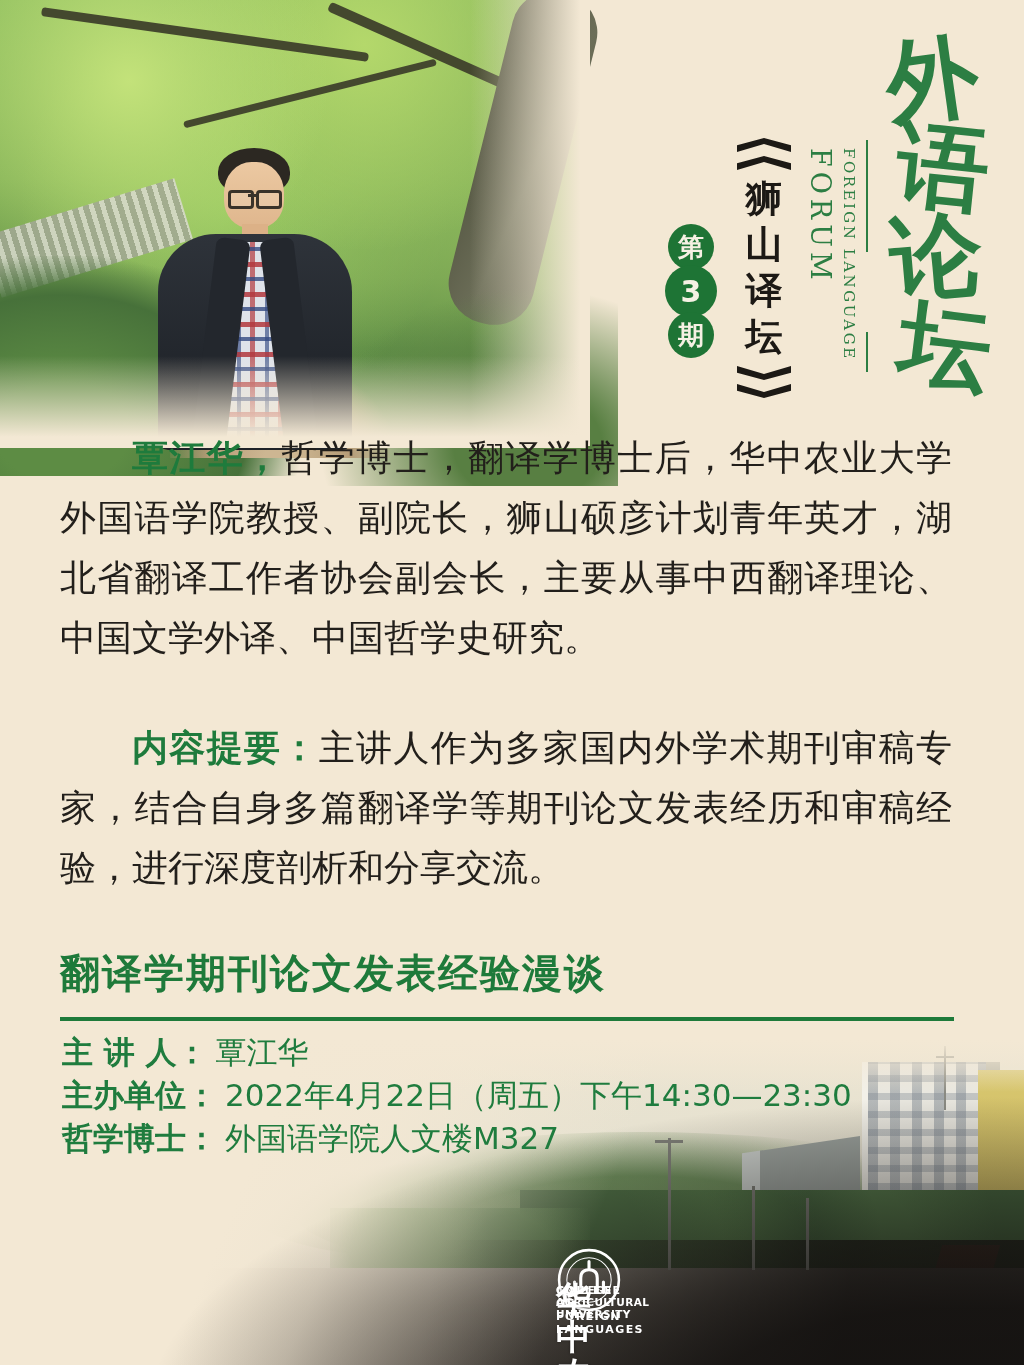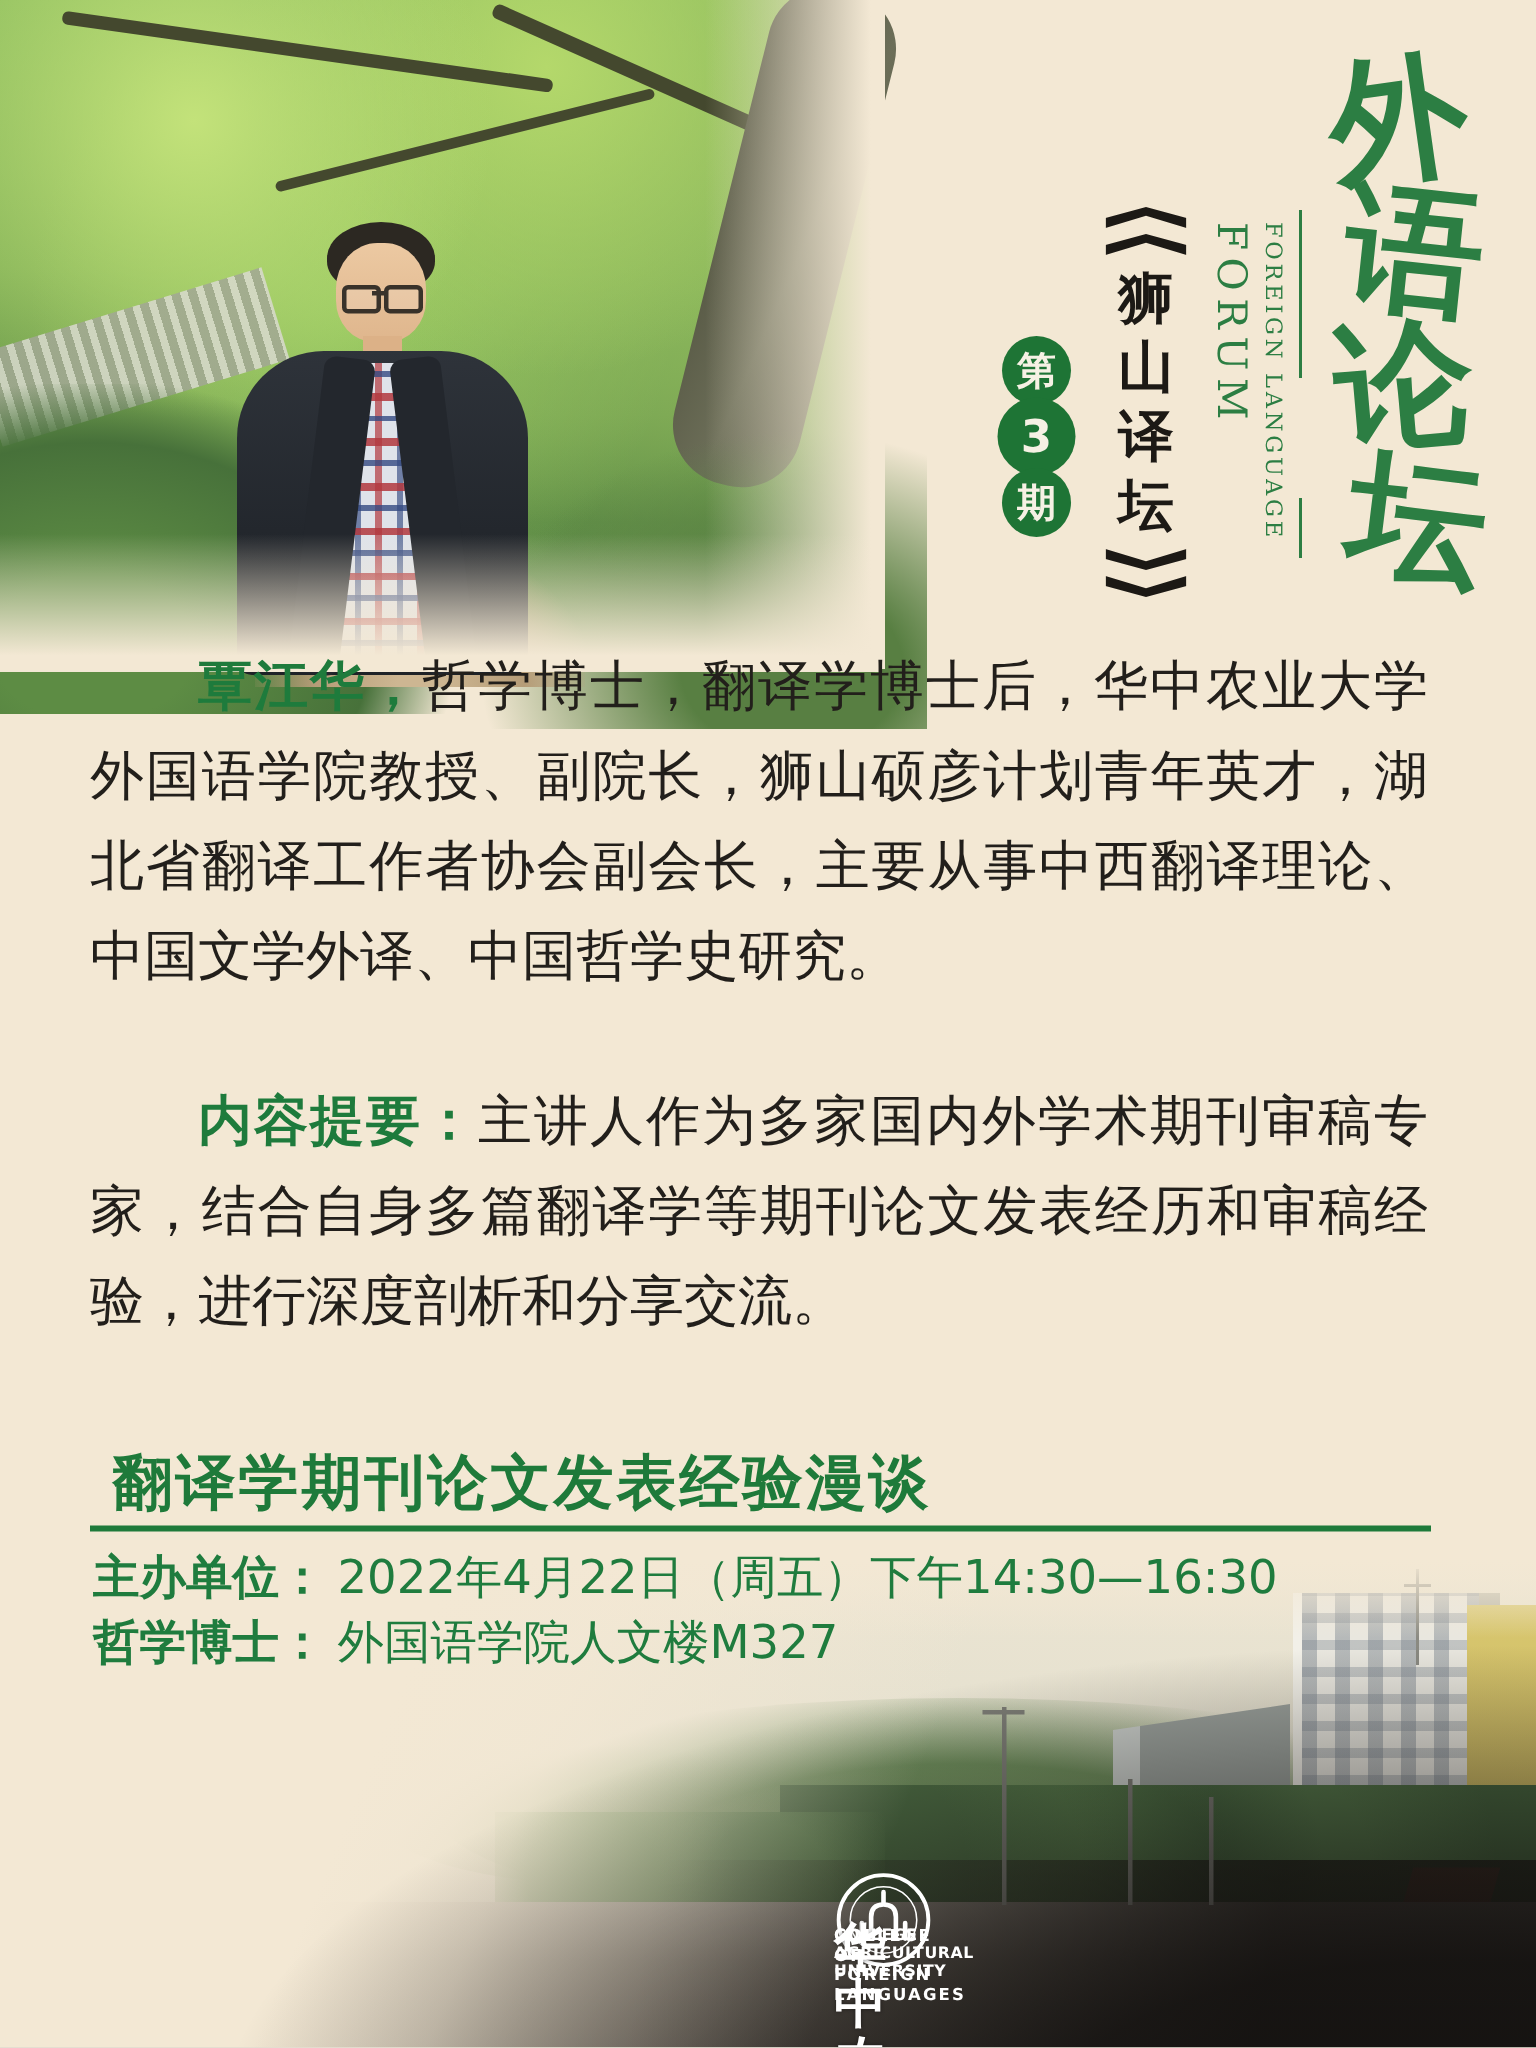--- a/index.html
+++ b/index.html
@@ -76,21 +76,21 @@
   .badge.mid{width:52px;height:52px;font-size:30px;}
 
   
   .para{position:absolute;left:60px;width:892px;font-size:36px;line-height:60px;letter-spacing:0;
         text-align:justify;text-indent:2em;color:#221f1b;z-index:2;margin:0;}
   .bio{top:428px;}
   .abstract{top:718px;}
   .lead{color:#1e7b3c;font-weight:700;}
 
   
-  .sec-title{position:absolute;left:60px;top:946px;margin:15px;font-size:40px;font-weight:800;
+  .sec-title{position:absolute;left:60px;top:946px;margin:0;font-size:40px;font-weight:800;
              letter-spacing:2px;color:#1e7a3a;z-index:2;}
   .rule{position:absolute;left:60px;top:1017px;width:894px;height:4px;background:#1e7a3a;z-index:2;}
   .details{position:absolute;left:62px;top:1031px;z-index:2;}
   .drow{line-height:43px;font-size:31px;color:#1f7c3e;}
   .dlabel{font-weight:800;}
   .dvalue{font-weight:500;margin-left:8px;}
 
   
   .photo-campus{position:absolute;left:0;top:1040px;width:1024px;height:325px;z-index:1;}
   .photo-campus *{position:absolute;}
@@ -212,21 +212,24 @@
 
   <p class="para abstract"><span class="lead">内容提要：</span><span>主讲人作为多家国内外学术期刊审稿专家，结合自身多篇翻译学等期刊论文发表经历和审稿经验，进行深度剖析和分享交流。</span></p>
 
   <p class="para bio"><span class="lead">覃江华，</span><span>哲学博士，翻译学博士后，华中农业大学外国语学院教授、副院长，狮山硕彦计划青年英才，湖北省翻译工作者协会副会长，主要从事中西翻译理论、中国文学外译、中国哲学史研究。</span></p>
 
   <h2 class="sec-title">翻译学期刊论文发表经验漫谈</h2>
   <div class="rule"></div>
 
   <div class="details">
     <div class="drow">
-      <span class="dlabel">主办单位：</span><span class="dvalue">2022年4月22日（周五）下午14:30—16:30</span>
+      <span class="dlabel">主 讲 人：</span><span class="dvalue">覃江华</span>
+    </div>
+    <div class="drow">
+      <span class="dlabel">主办单位：</span><span class="dvalue">2022年4月22日（周五）下午14:30—23:30</span>
     </div>
     <div class="drow">
       <span class="dlabel">哲学博士：</span><span class="dvalue">外国语学院人文楼M327</span>
     </div>
   </div>
 
   <div class="photo-campus">
     <div class="sky"></div>
     <div class="hill"></div>
     <div class="hill2"></div>

